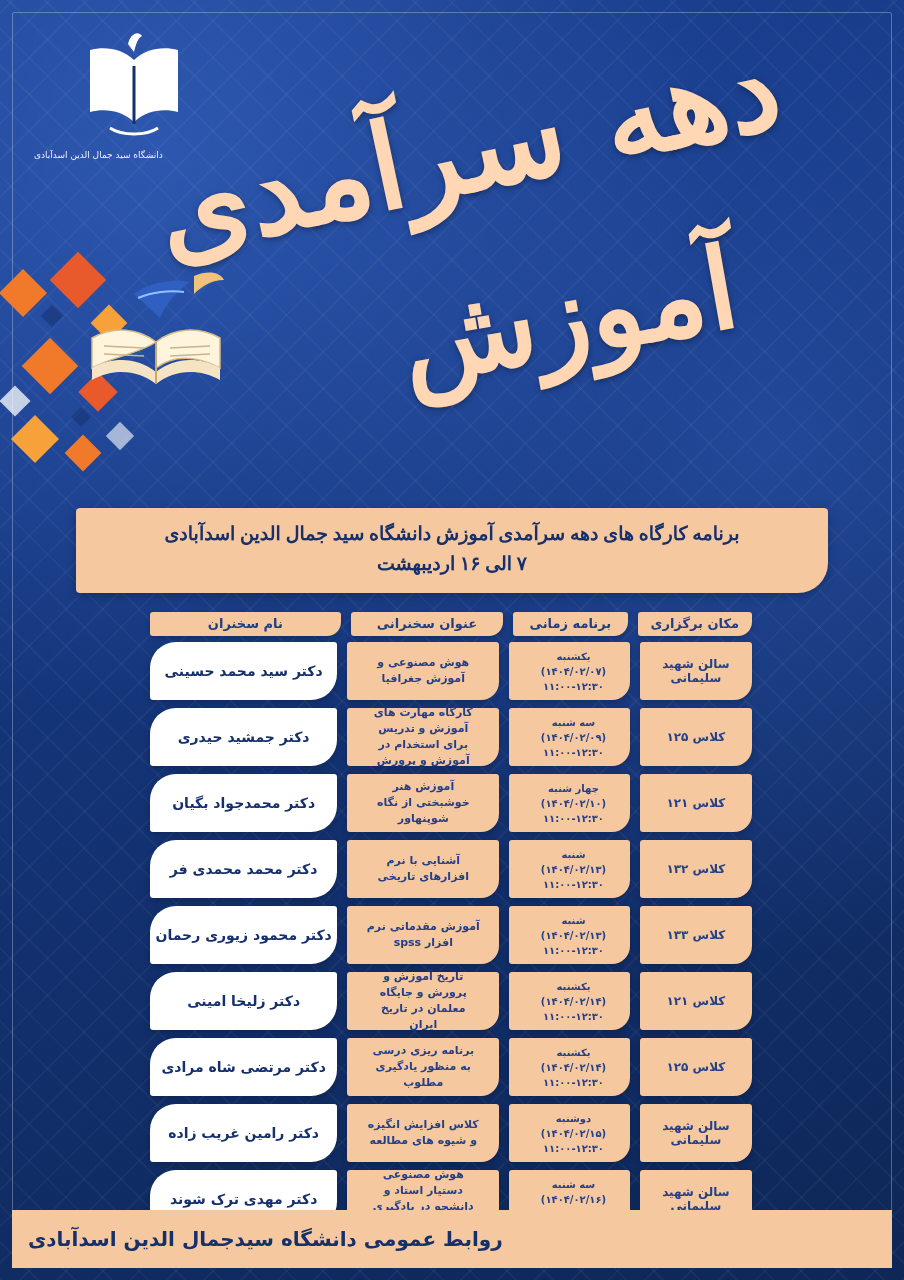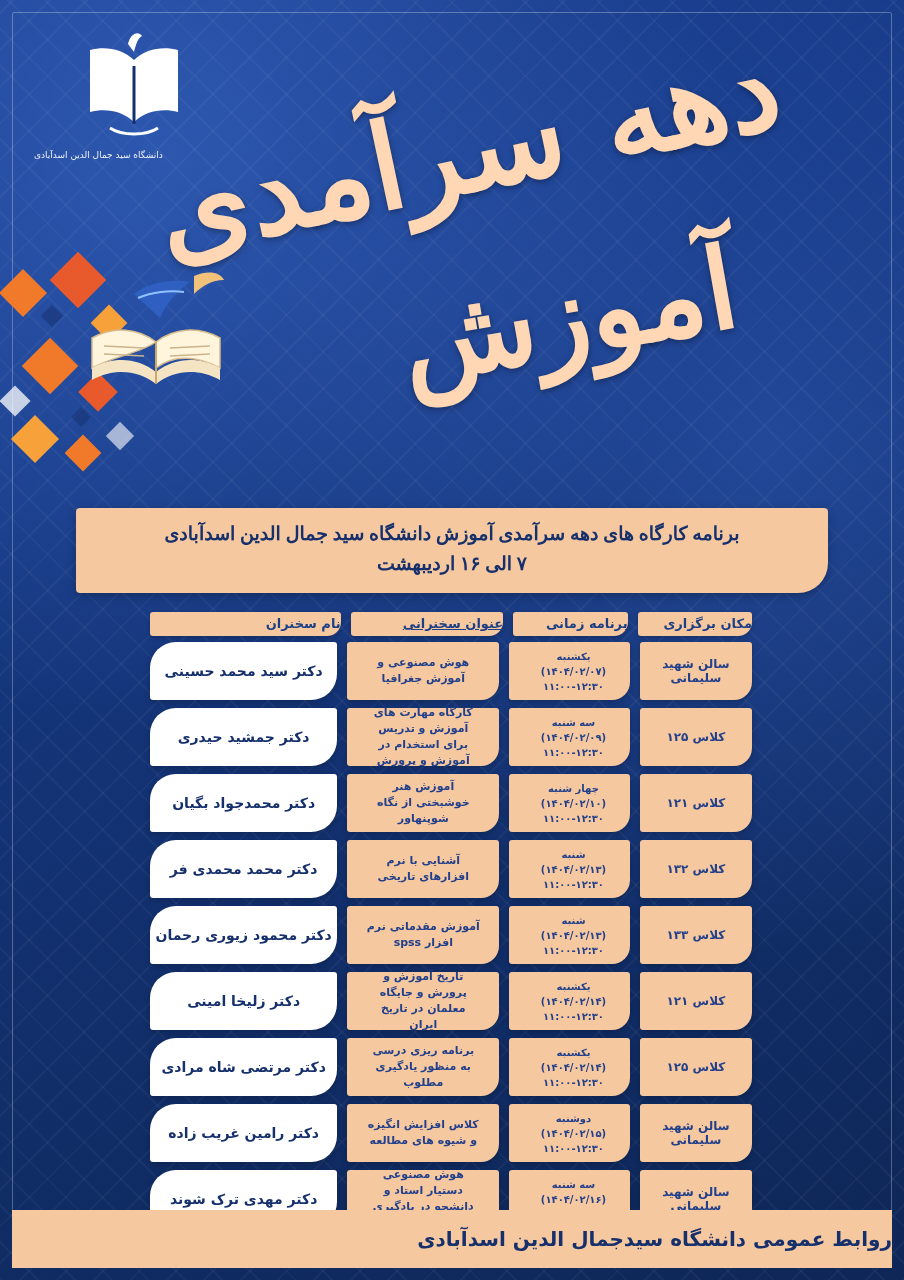--- a/index.html
+++ b/index.html
@@ -148,27 +148,28 @@
   .head-row {
     display: flex;
     gap: 10px;
     margin-bottom: 6px;
   }
   .head-cell {
     background: #f6c8a0;
     color: #1d3f86;
     font-size: 13px;
     font-weight: bold;
+    text-align: center;
     padding: 4px 0 5px;
     border-radius: 3px 3px 14px 3px;
     box-shadow: 0 2px 5px rgba(0,0,0,.22);
   }
   .c-place   { width: 120px; }
   .c-time    { width: 120px; }
-  .c-topic   { width: 160px; text-decoration: underline; }
+  .c-topic   { width: 160px; }
   .c-speaker { width: 200px; }
 
   .row {
     display: flex;
     gap: 10px;
     align-items: stretch;
     margin-bottom: 8px;
     height: 58px;
   }
   .cell {
@@ -220,21 +221,21 @@
   
   .footer {
     position: absolute;
     left: 12px;
     right: 12px;
     bottom: 12px;
     height: 58px;
     background: #f6c8a0;
     display: flex;
     align-items: center;
-    justify-content: flex-start;
+    justify-content: flex-end;
     font-size: 20px;
     font-weight: bold;
     color: #16306c;
     padding-left: 16px;
   }
 </style>
 </head>
 <body>
 
 <div class="poster">

